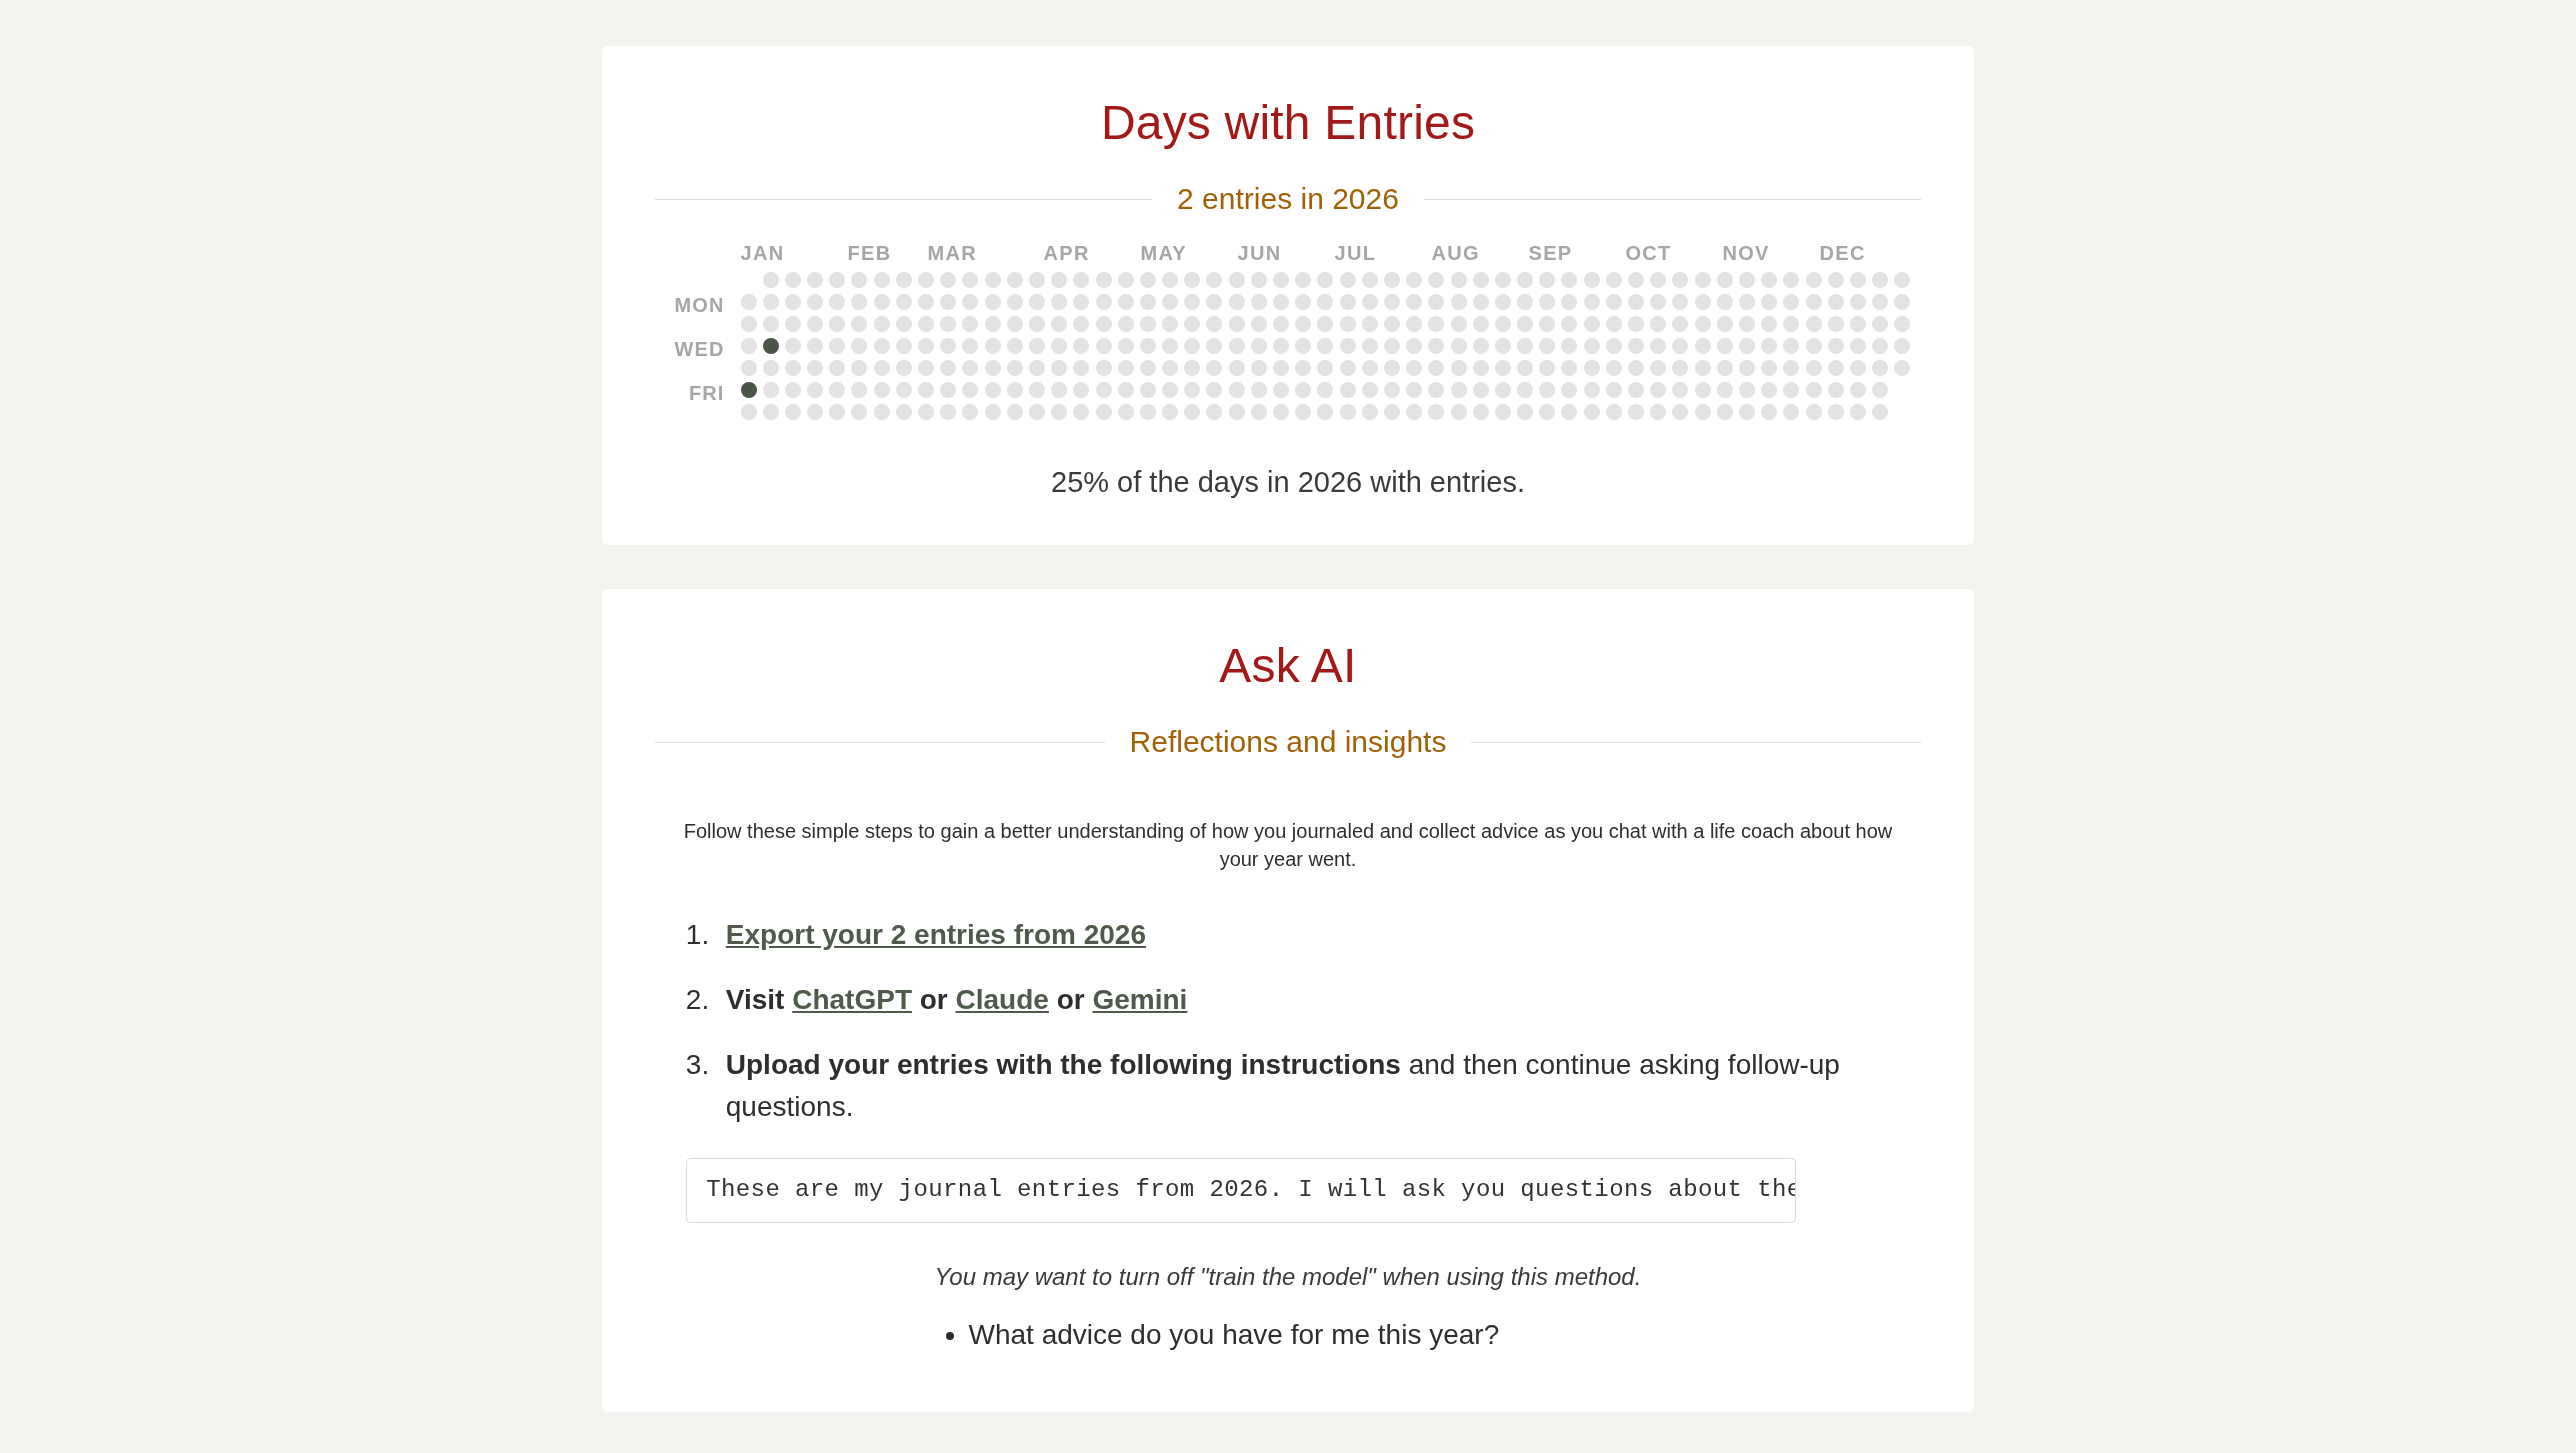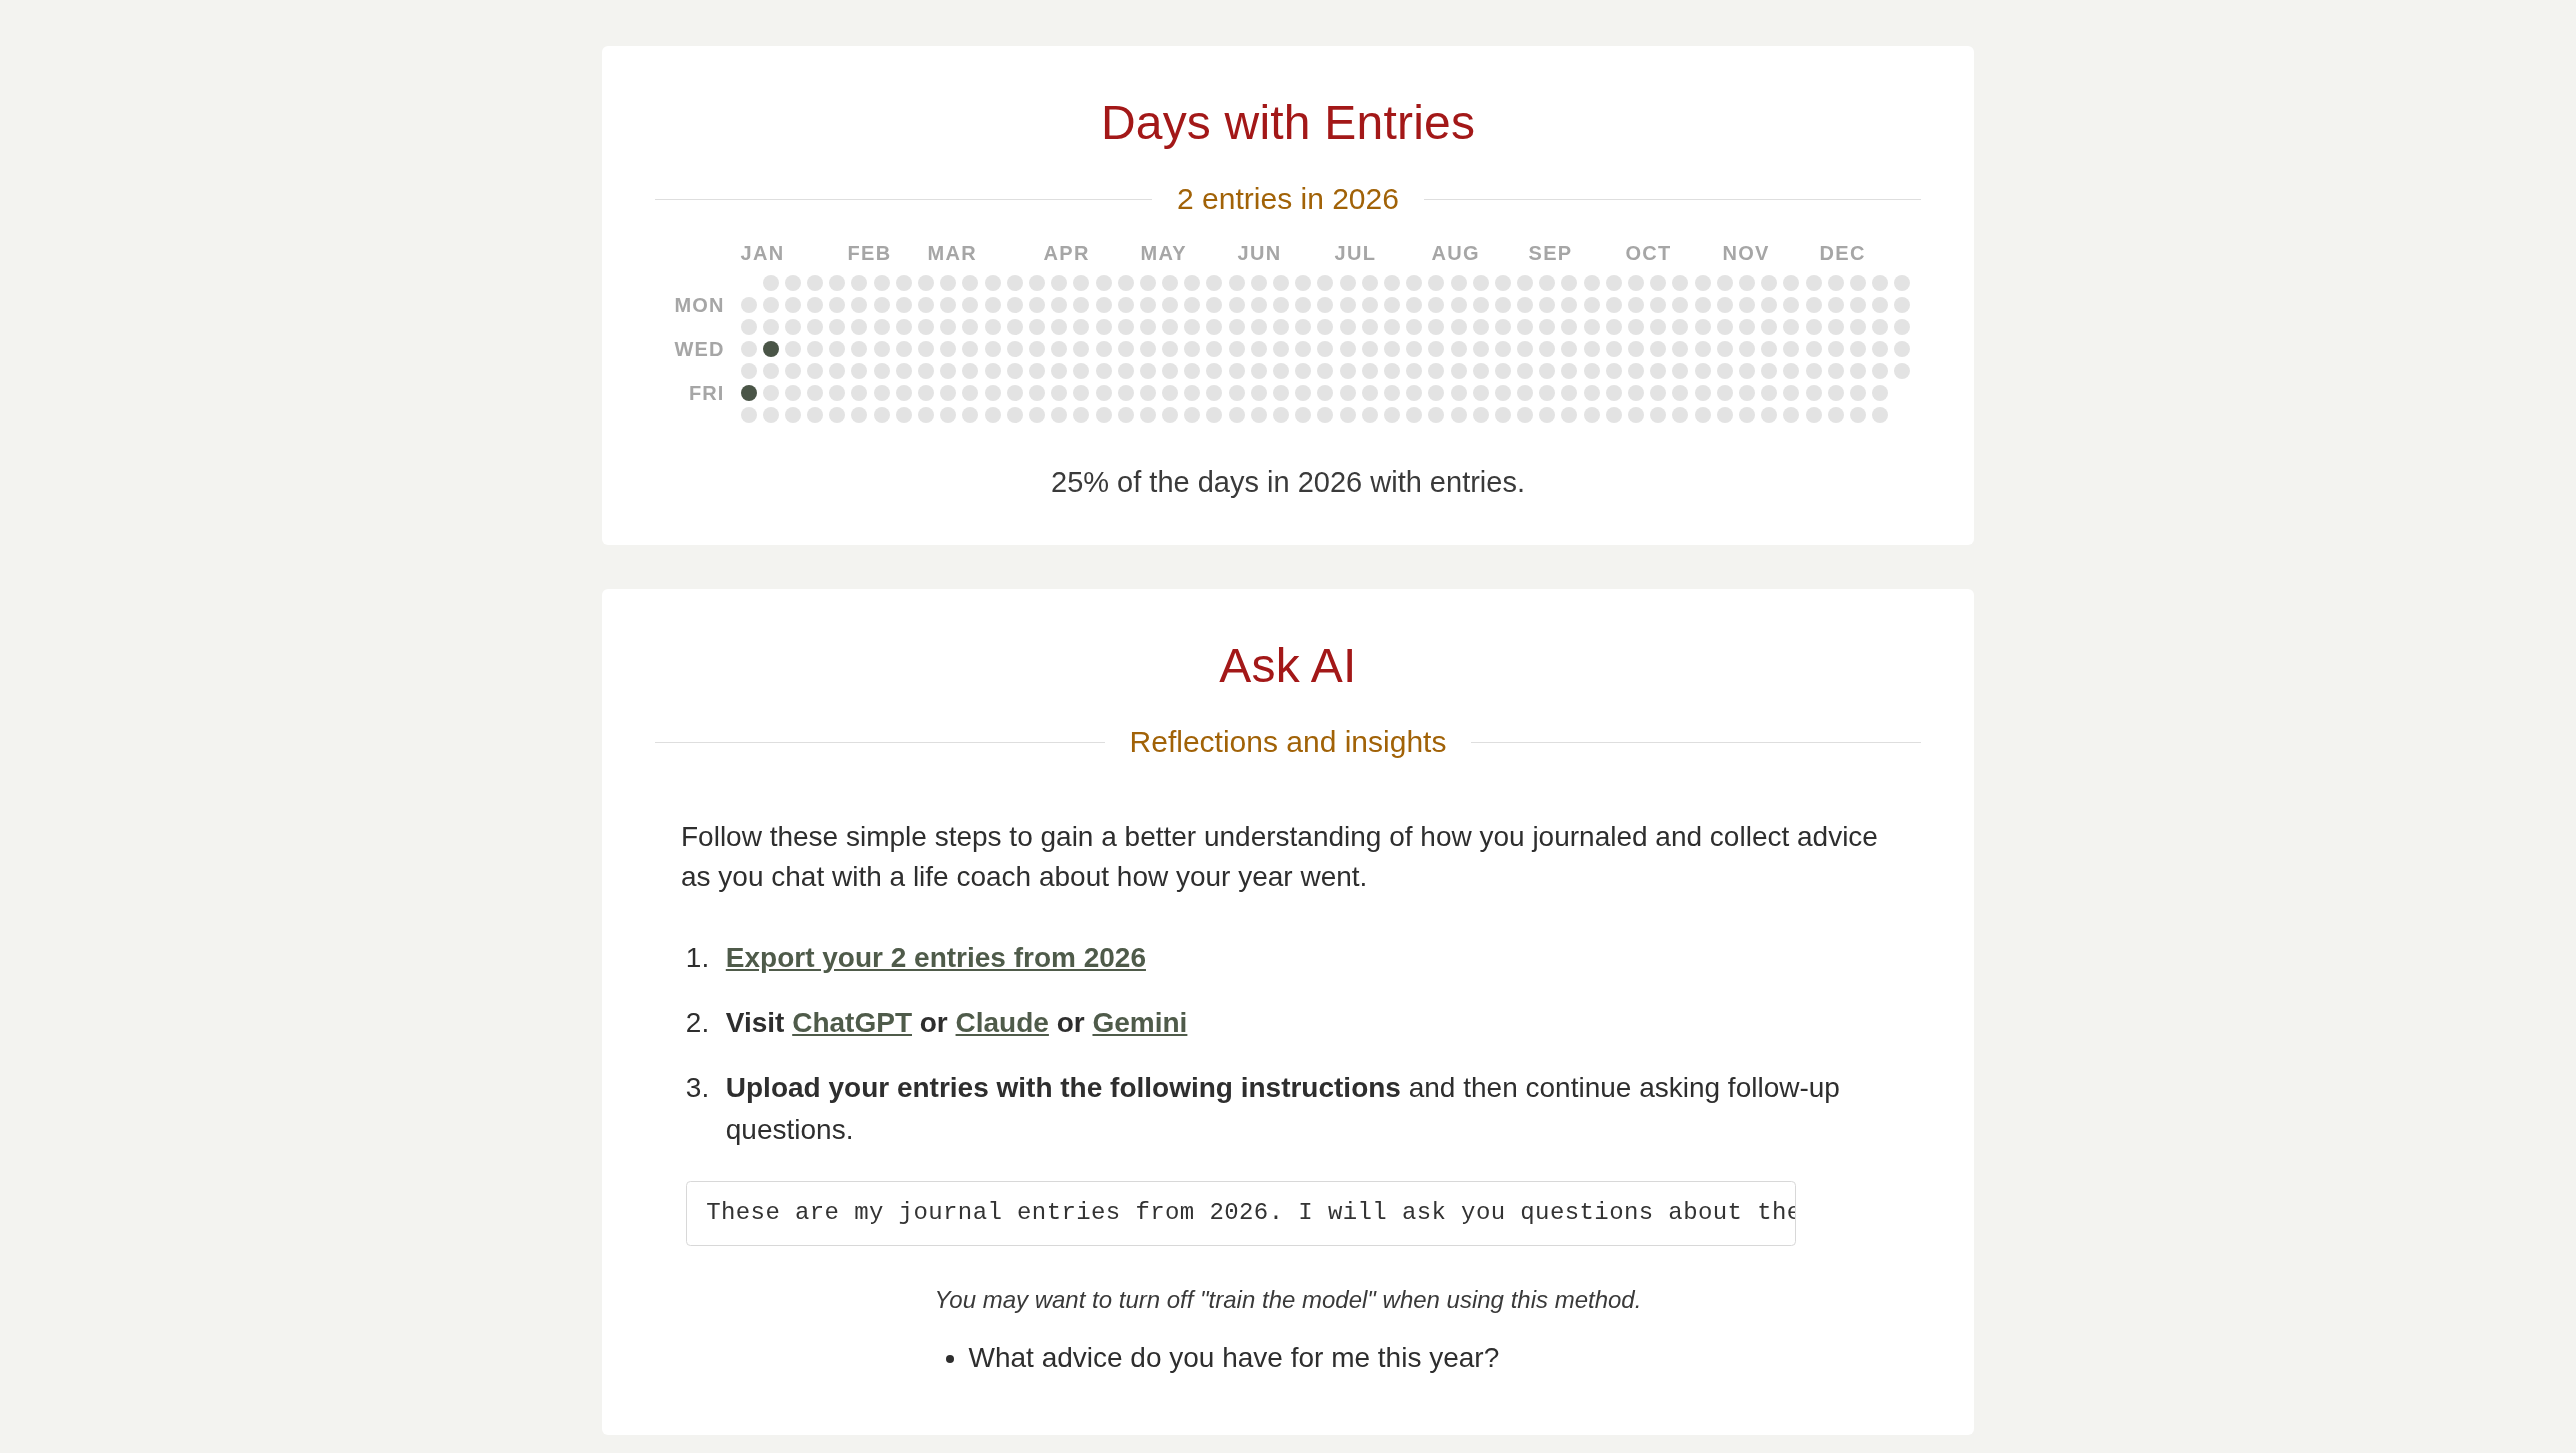--- a/index.html
+++ b/index.html
@@ -72,21 +72,20 @@
   .month-label {
     color: #a6a6a6;
     font-size: 20px;
     letter-spacing: 1.3px;
     font-weight: 600;
     text-align: left;
     box-sizing: border-box;
   }
   .grid-row {
     display: flex;
-    align-items: center;
     height: 22px;
   }
   .day-label {
     width: 81px;
     text-align: right;
     padding-right: 16px;
     box-sizing: border-box;
     color: #a6a6a6;
     font-size: 20px;
     letter-spacing: 1.1px;
@@ -110,22 +109,22 @@
   }
   .footnote {
     text-align: center;
     color: #3a3a3a;
     font-size: 29px;
     margin-top: 40px;
   }
 
   
   .intro {
-    text-align: left;
-    font-size: 28px;
+    text-align: center;
+    font-size: 20px;
     line-height: 1.42;
     color: #2e2e2e;
     max-width: 1214px;
     margin: 58px auto 40px auto;
   }
   ol.steps {
     font-size: 28px;
     color: #2e2e2e;
     line-height: 1.5;
     margin: 0 0 0 32px;

